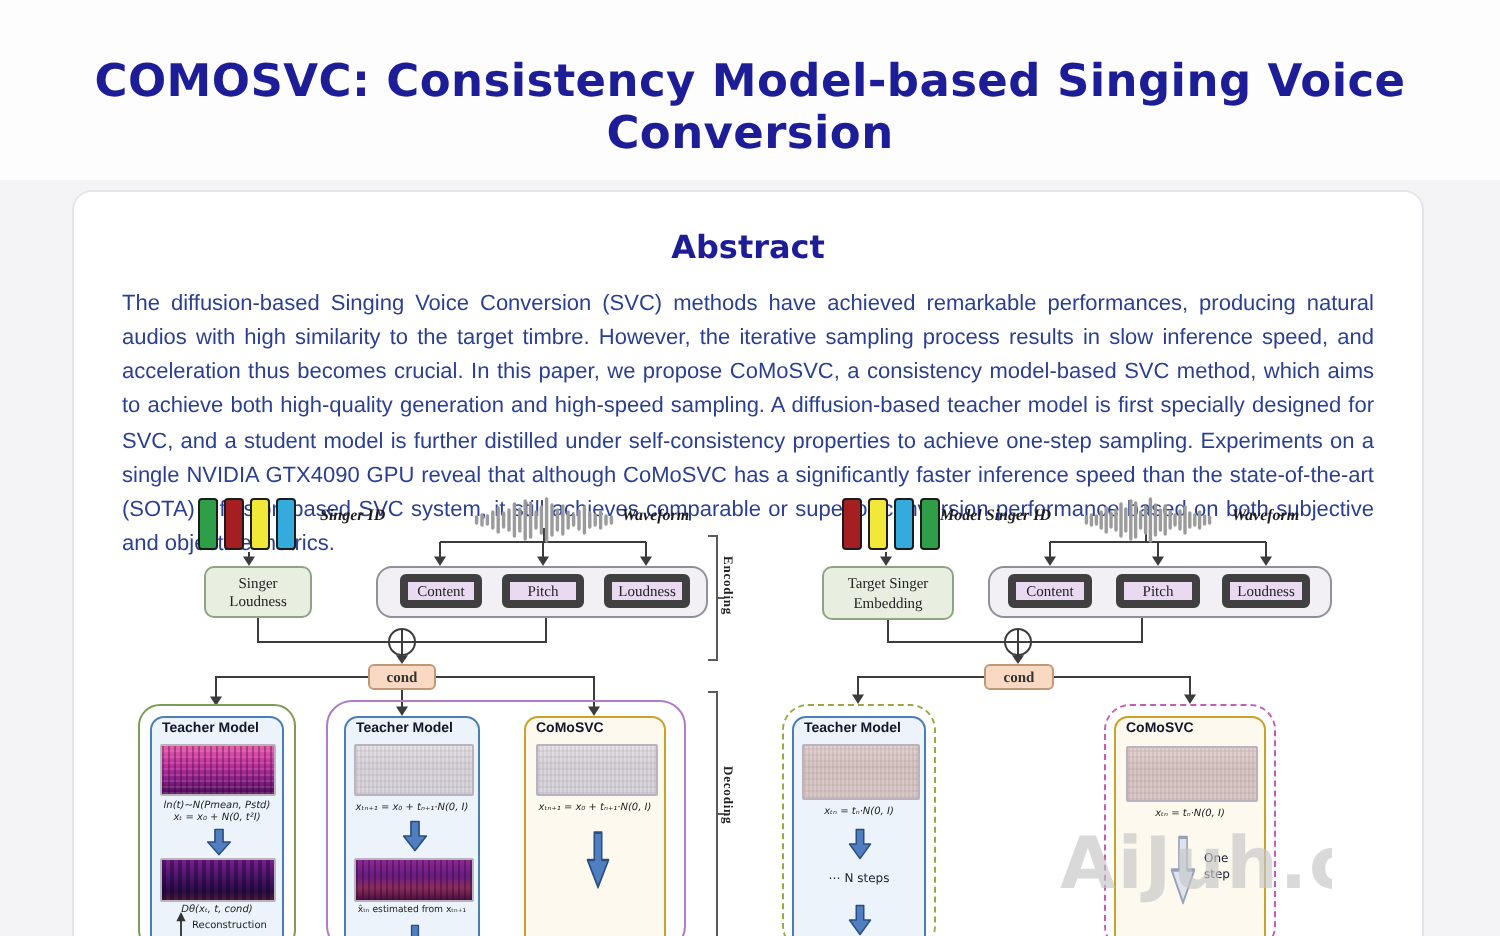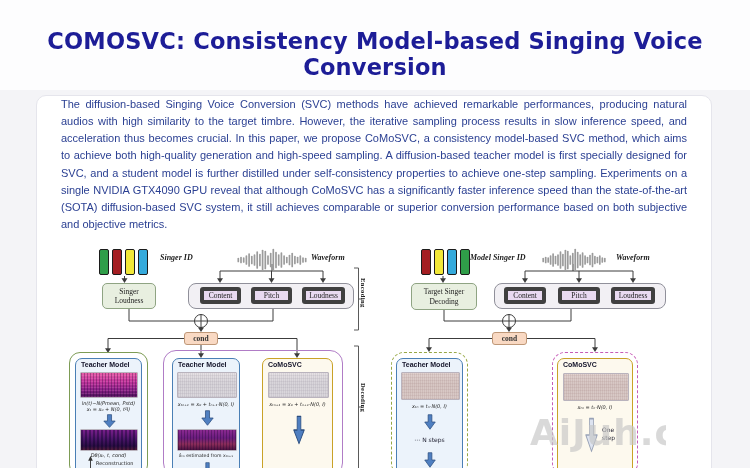--- a/index.html
+++ b/index.html
@@ -109,20 +109,21 @@
     color:#c6c6c6; opacity:.65; letter-spacing:1px;
   }
 </style>
 </head>
 <body>
 
 <div class="header-band"></div>
 <h1 class="page-title">COMOSVC: Consistency Model-based Singing Voice Conversion</h1>
 
 <div class="card">
+  <h2 class="abs-head">Abstract</h2>
   <p class="abs-text">The diffusion-based Singing Voice Conversion (SVC) methods have achieved remarkable performances, producing natural audios with high similarity to the target timbre. However, the iterative sampling process results in slow inference speed, and acceleration thus becomes crucial. In this paper, we propose CoMoSVC, a consistency model-based SVC method, which aims to achieve both high-quality generation and high-speed sampling. A diffusion-based teacher model is first specially designed for SVC, and a student model is further distilled under self-consistency properties to achieve one-step sampling. Experiments on a single NVIDIA GTX4090 GPU reveal that although CoMoSVC has a significantly faster inference speed than the state-of-the-art (SOTA) diffusion-based SVC system, it still achieves comparable or superior conversion performance based on both subjective and objective metrics.</p>
 </div>
 
 <div class="figure">
 
   <svg class="connectors" width="750" height="228" viewBox="0 0 750 228">
     <g stroke="#3c3c3c" stroke-width="1" fill="none">
 
       <path d="M124.5 36 V40"></path>
       <path d="M272 24 V31 M220 31 H323 M220 31 V40 M271.5 31 V40 M323 31 V40"></path>
@@ -298,21 +299,21 @@
       <line x1="50.5" x2="50.5" y1="6.5" y2="19.5" stroke="#9b9b9b" stroke-width="1.7" stroke-linecap="round"></line>
       <line x1="52.9" x2="52.9" y1="9.5" y2="16.5" stroke="#9b9b9b" stroke-width="1.7" stroke-linecap="round"></line>
       <line x1="55.4" x2="55.4" y1="10.5" y2="15.5" stroke="#9b9b9b" stroke-width="1.7" stroke-linecap="round"></line>
       <line x1="57.8" x2="57.8" y1="9.0" y2="17.0" stroke="#9b9b9b" stroke-width="1.7" stroke-linecap="round"></line>
       <line x1="60.3" x2="60.3" y1="11.0" y2="15.0" stroke="#9b9b9b" stroke-width="1.7" stroke-linecap="round"></line>
       <line x1="62.8" x2="62.8" y1="11.5" y2="14.5" stroke="#9b9b9b" stroke-width="1.7" stroke-linecap="round"></line>
     </svg>
   <div class="lbl-bi" style="left:616px;top:13px">Waveform</div>
 
   <div class="green-box" style="left:411px;top:43px;width:66px;height:27px">Target Singer
-Decoding</div>
+Embedding</div>
   <div class="enc-wrap" style="left:494px;top:43px;width:172px;height:26px"></div>
   <div class="enc-inner" style="left:504px;top:47px;width:42px;height:17px">Content</div>
   <div class="enc-inner" style="left:558px;top:47px;width:42px;height:17px">Pitch</div>
   <div class="enc-inner" style="left:611px;top:47px;width:44px;height:17px">Loudness</div>
   <div class="rot" style="left:672px;top:38px">Encoding</div>
 
   <div class="cond" style="left:492px;top:92px;width:35px;height:13px">cond</div>
 
   <div class="outer-dash-green" style="left:391px;top:112px;width:77px;height:124px"></div>
   <div class="outer-dash-pink" style="left:552px;top:112px;width:86px;height:124px"></div>

